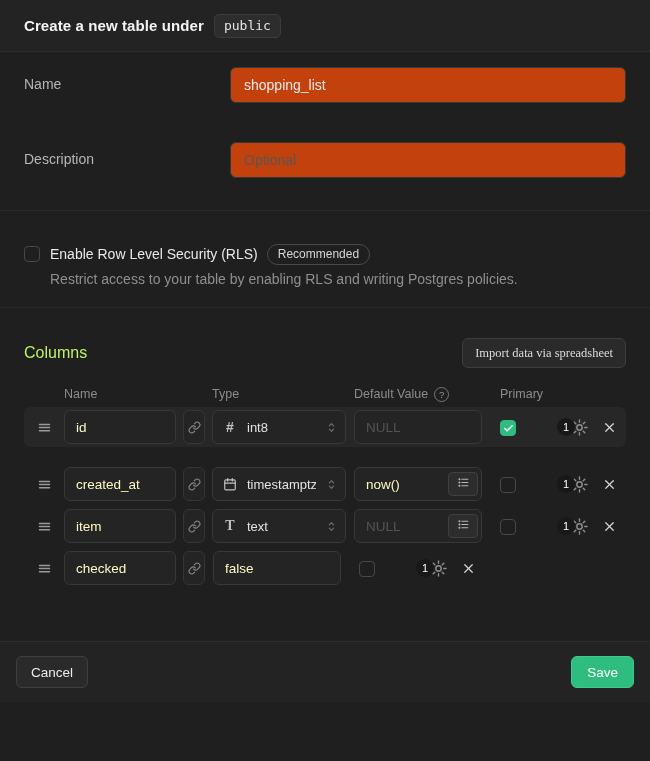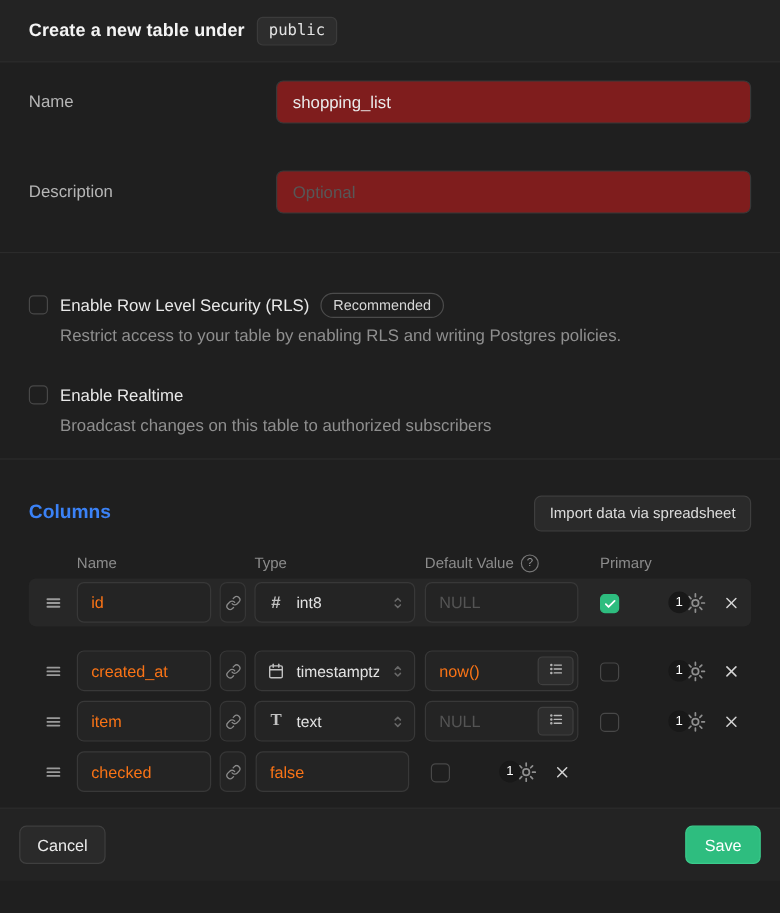--- a/index.html
+++ b/index.html
@@ -22,21 +22,21 @@
     font-family:"DejaVu Sans Mono", monospace; font-size:13px; color:#e4e4e4;
     background:#2d2d2d; border:1px solid #3b3b3b; border-radius:5px; padding:3px 9px 4px;
   }
 
   
   .section-basic { padding:15px 24px 32px; }
   .form-row { display:flex; }
   .form-row.first { margin-bottom:39px; }
   .field-label { width:206px; flex:none; color:#b6b6b6; font-size:14px; padding-top:9px; }
   .text-input {
-    flex:1; height:36px; background:#7f1d1d; border:1px solid #383838; border-radius:6px;
+    flex:1; height:36px; background:#c2410c; border:1px solid #383838; border-radius:6px;
     padding:0 13px; color:#eaeaea; font-size:14px; font-family:inherit; outline:none;
   }
   .text-input::placeholder { color:#575757; }
 
   .divider { height:1px; flex:none; background:#2b2b2b; }
 
   
   .section-checks { padding:33px 24px 16px; }
   .check-block { display:flex; gap:10px; }
   .check-block.realtime { margin-top:28px; }
@@ -52,45 +52,45 @@
   .check-label { font-size:14px; color:#e8e8e8; }
   .pill {
     border:1px solid #4b4b4b; border-radius:999px; padding:2px 10px 3px;
     font-size:12px; color:#d6d6d6; line-height:14px;
   }
   .check-desc { color:#8f8f8f; font-size:14px; line-height:24px; margin-top:3px; }
 
   
   .section-columns { padding:30px 24px 13px; }
   .columns-head { display:flex; align-items:center; justify-content:space-between; height:30px; }
-  .columns-title { font-size:16px; font-weight:700; color:#3b82f6; }
+  .columns-title { font-size:16px; font-weight:400; color:#bef264; }
   .btn {
     font-family:inherit; cursor:pointer; border-radius:6px; font-size:13px;
     display:inline-flex; align-items:center; justify-content:center;
   }
-  .import-btn { background:#2a2a2a; border:1px solid #3e3e3e; color:#dddddd; padding:0 12px; height:30px; font-size:12.5px; }
+  .import-btn { background:#2a2a2a; border:1px solid #3e3e3e; color:#dddddd; padding:0 12px; height:30px; font-size:12.5px;font-family:Liberation Serif, serif; }
 
   .table-headers { display:flex; margin-top:18px; font-size:12.5px; color:#8c8c8c; height:16px; align-items:center; }
   .th-spacer { width:40px; flex:none; }
   .th-name { width:148px; flex:none; }
   .th-type { width:142px; flex:none; }
   .th-default { width:146px; flex:none; display:flex; align-items:center; gap:6px; }
   .th-primary { flex:none; }
   .help-icon {
     width:15px; height:15px; border:1px solid #777; border-radius:50%;
     display:inline-flex; align-items:center; justify-content:center;
     font-size:9.5px; color:#999; cursor:pointer;
   }
 
   .col-row { display:flex; align-items:center; margin-top:8px; }
   .col-row.highlight { background:#272727; border-radius:6px; padding:3px 0; margin-top:5px; margin-bottom:20px; }
   .handle { width:40px; flex:none; display:flex; justify-content:center; color:#9a9a9a; cursor:grab; }
   .cell-input {
     width:112px; flex:none; height:34px; background:#242424; border:1px solid #383838;
-    border-radius:6px; padding:0 11px; color:#f97316; font-size:13.5px; font-family:inherit; outline:none;
+    border-radius:6px; padding:0 11px; color:#fef9c3; font-size:13.5px; font-family:inherit; outline:none;
   }
   .cell-input::placeholder { color:#545454; }
   .link-btn {
     width:22px; height:34px; flex:none; margin-left:7px; background:#242424;
     border:1px solid #363636; color:#8a8a8a; padding:0;
   }
   .type-select {
     width:134px; height:34px; flex:none; margin-left:7px; background:#242424;
     border:1px solid #383838; border-radius:6px; display:flex; align-items:center;
     gap:9px; padding:0 7px 0 9px; cursor:pointer;
@@ -154,31 +154,20 @@
         <div class="check-label-row">
           <span class="check-label">Enable Row Level Security (RLS)</span>
           <span class="pill">Recommended</span>
         </div>
         <div class="check-desc">
           <div>Restrict access to your table by enabling RLS and writing Postgres policies.</div>
         </div>
       </div>
     </div>
 
-    <div class="check-block realtime">
-      <span class="checkbox">
-        
-      </span>
-      <div>
-        <div class="check-label-row">
-          <span class="check-label">Enable Realtime</span>
-        </div>
-        <div class="check-desc">Broadcast changes on this table to authorized subscribers</div>
-      </div>
-    </div>
   </div>
 
   <div class="divider"></div>
 
   <div class="section-columns">
     <div class="columns-head">
       <span class="columns-title">Columns</span>
       <button class="btn import-btn">Import data via spreadsheet</button>
     </div>
 

